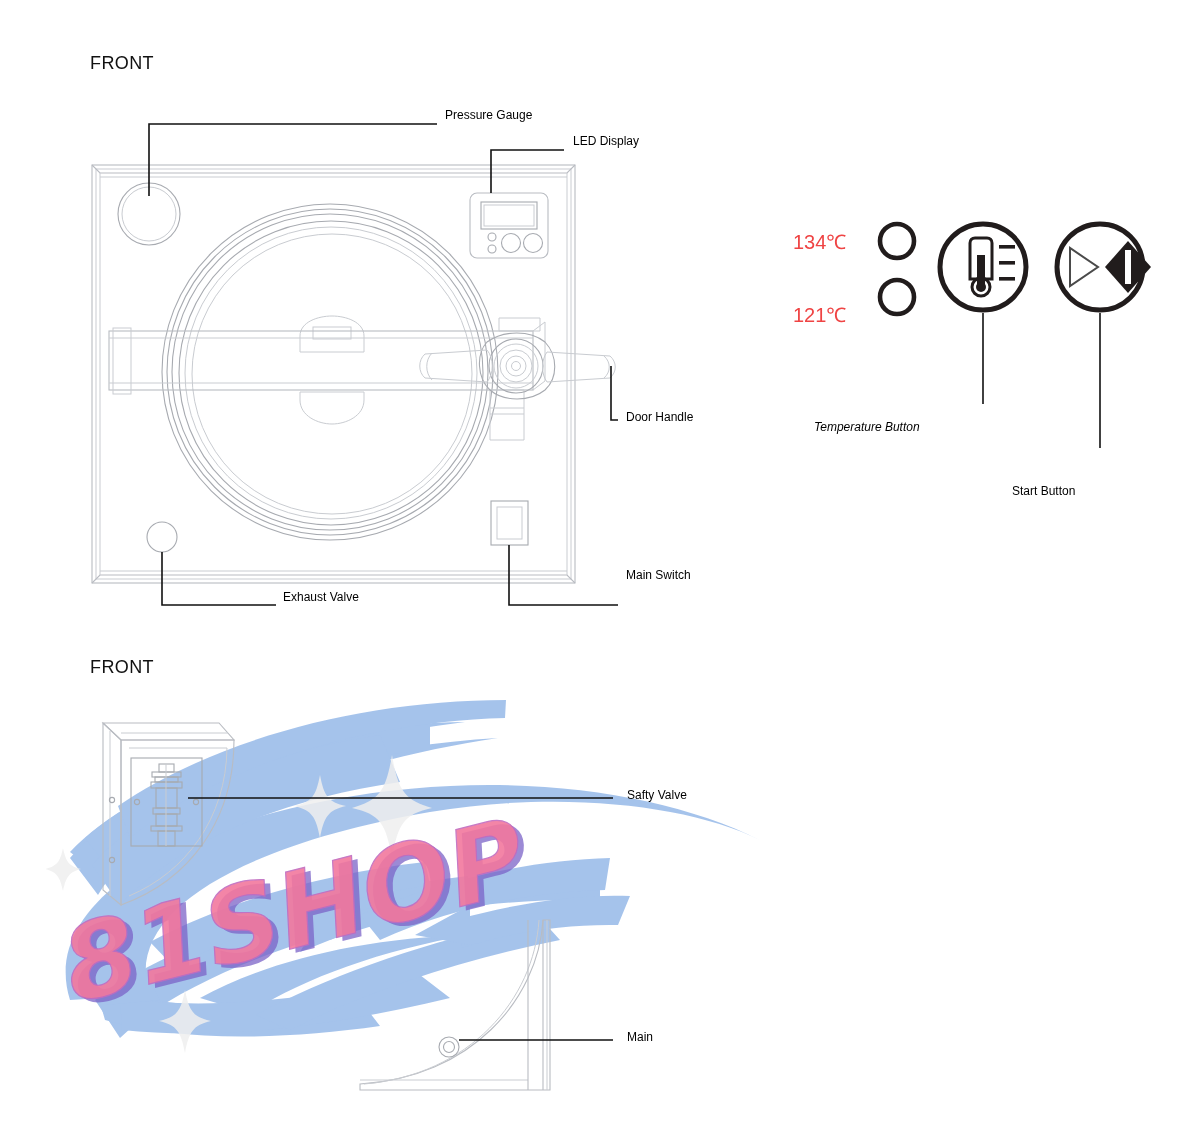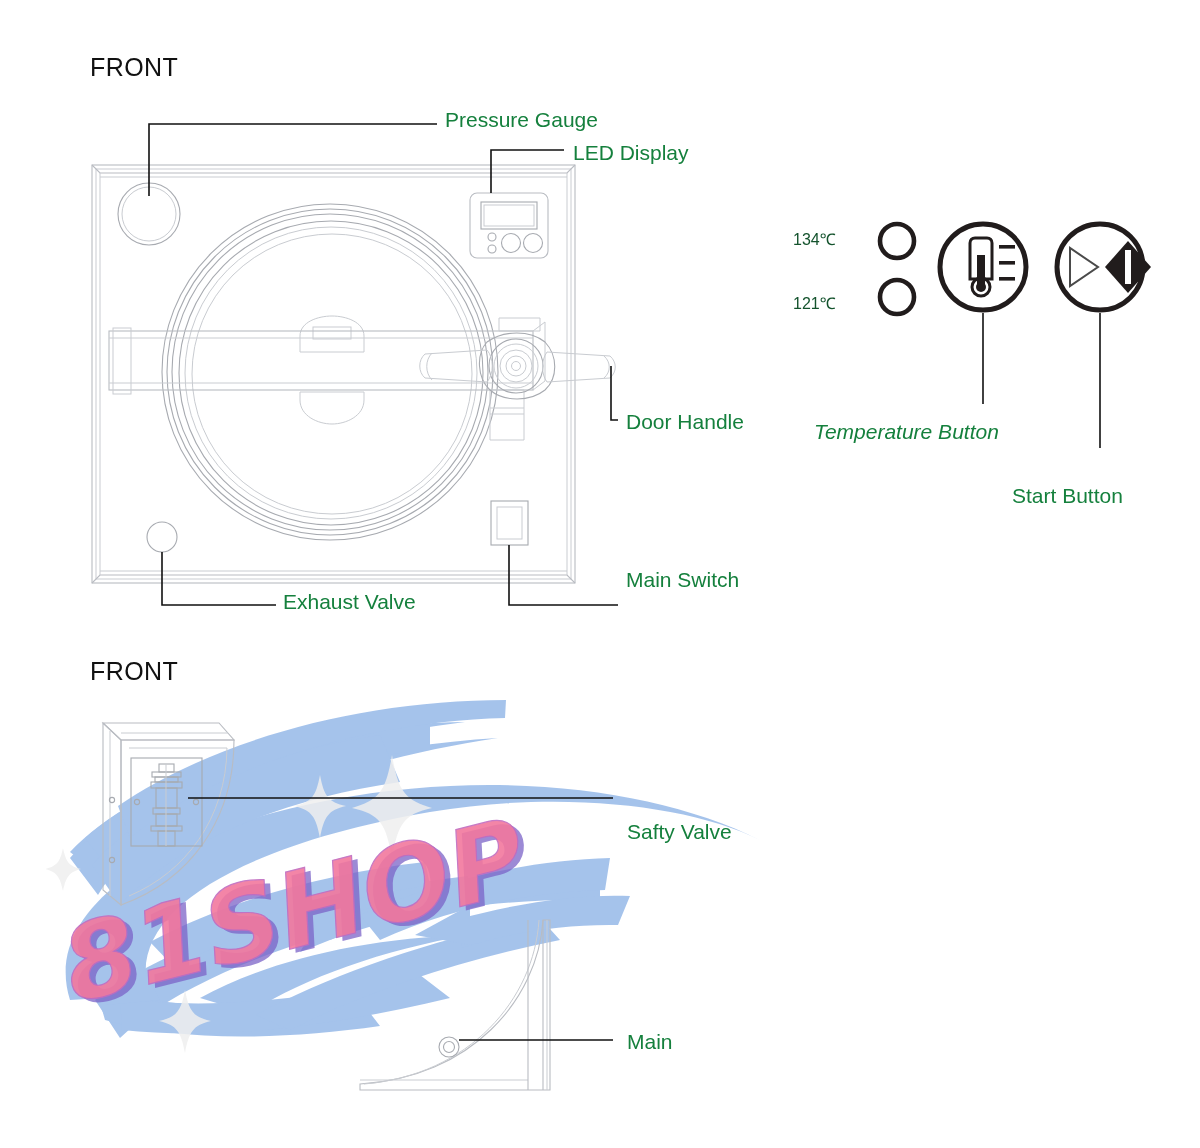--- a/index.html
+++ b/index.html
@@ -21,38 +21,38 @@
   }
   .svg-layer {
     position: absolute;
     left: 0;
     top: 0;
     width: 1200px;
     height: 1148px;
   }
   .section-title {
     position: absolute;
-    font-size: 25px;
+    font-size: 18px;
     letter-spacing: 0.4px;
     color: #111111;
     white-space: nowrap;
   }
   #title-front { left: 90px; top: 53px; }
   #title-rear  { left: 90px; top: 657px; }
 
   .callout {
     position: absolute;
-    font-size: 21px;
-    color: #15803d;
+    font-size: 12px;
+    color: #000000;
     white-space: nowrap;
   }
   .ctrl-temp-label {
     position: absolute;
-    font-size: 16px;
-    color: #14532d;
+    font-size: 20px;
+    color: #ef4444;
     white-space: nowrap;
     font-family: "Liberation Sans", sans-serif;
   }
   .wm-text {
     font-family: "DejaVu Sans", sans-serif;
     font-weight: bold;
     font-style: italic;
   }
 </style>
 </head>
@@ -300,26 +300,26 @@
       <circle class="ln-d" cx="449" cy="1047" r="5.5"></circle>
 
       <path class="lead" d="M 459 1040 L 613 1040"></path>
     </g>
   </svg>
 
   <div class="section-title" id="title-front">FRONT</div>
   <div class="section-title" id="title-rear">FRONT</div>
 
   <div class="callout" style="left:445px; top:108px;">Pressure Gauge</div>
-  <div class="callout" style="left:573px; top:134px;margin-top:7px;">LED Display</div>
+  <div class="callout" style="left:573px; top:134px;">LED Display</div>
   <div class="callout" style="left:626px; top:410px;">Door Handle</div>
   <div class="callout" style="left:283px; top:590px;">Exhaust Valve</div>
   <div class="callout" style="left:626px; top:568px;">Main Switch</div>
-  <div class="callout" style="left:627px; top:788px;margin-top:32px;">Safty Valve</div>
+  <div class="callout" style="left:627px; top:788px;">Safty Valve</div>
   <div class="callout" style="left:627px; top:1030px;">Main</div>
 
   <div class="ctrl-temp-label" style="left:793px; top:228px;">134℃</div>
-  <div class="ctrl-temp-label" style="left:793px; top:292px;">121℃</div>
+  <div class="ctrl-temp-label" style="left:793px; top:301px;">121℃</div>
 
   <div class="callout" style="left:814px; top:420px;font-style:italic;">Temperature Button</div>
   <div class="callout" style="left:1012px; top:464px;margin-top:20px;">Start Button</div>
 
 </div>
 
 </body></html>

